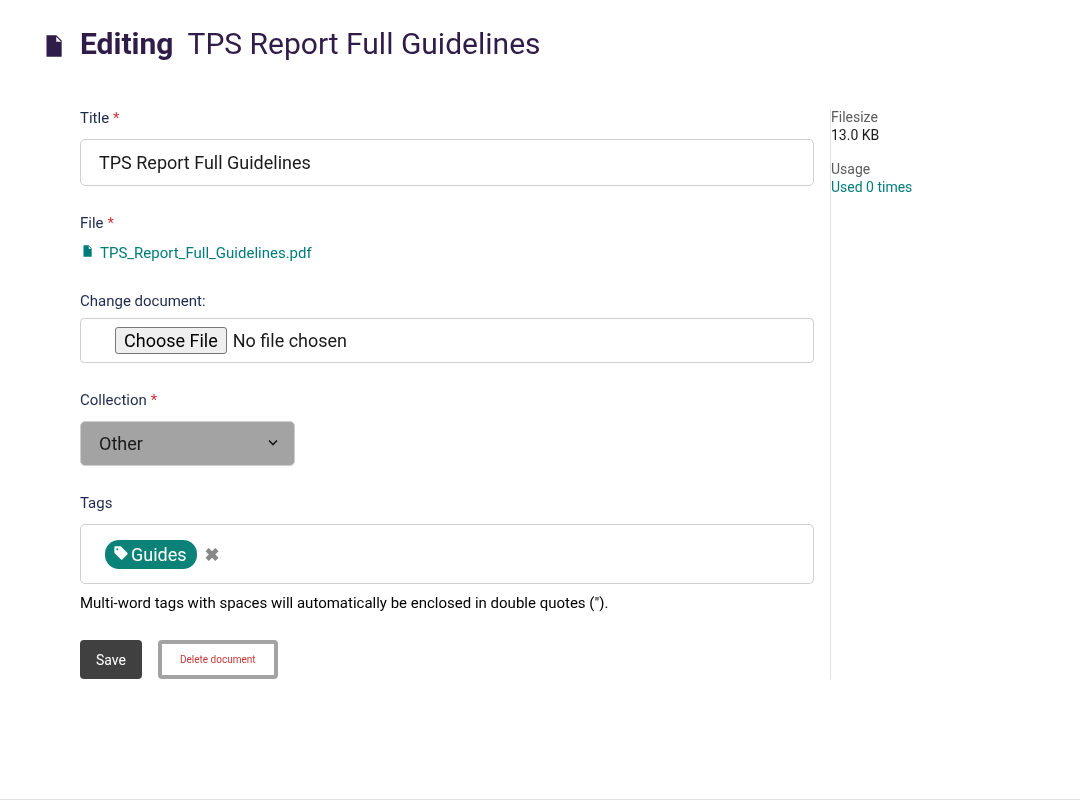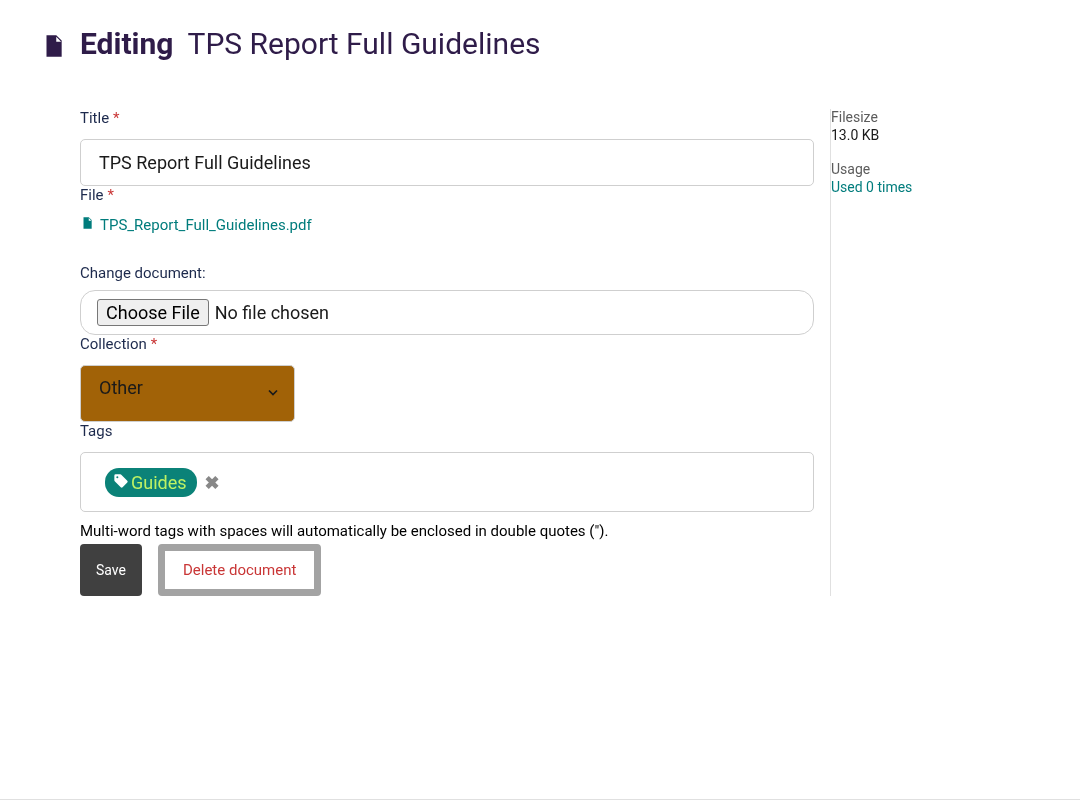--- a/index.html
+++ b/index.html
@@ -41,21 +41,21 @@
     .side-col {
       width: 210px;
       border-left: 1px solid #e0e0e0;
       padding-top: 0;
       font-size: 14px;
     }
     .side-label { color: #5c5c5c; margin-bottom: 2px; }
     .side-value { color: #1a1a1a; margin-bottom: 18px; }
     .side-link { color: #007c7c; margin-bottom: 18px; text-decoration: none; display:block;}
 
-    .field { }
+    .field { margin-bottom: 28px; }
     .field-label {
       color: #1d2a4d;
       font-size: 15px;
       font-weight: 400;
       margin-bottom: 12px;
       display: block;
     }
     .req { color: #c93636; margin-left: 4px; }
     .text-input {
       width: 100%;
@@ -78,22 +78,22 @@
     .sub-label {
       color: #1d2a4d;
       font-size: 15px;
       margin-top: 30px;
       margin-bottom: 8px;
       display:block;
     }
     .file-chooser-wrap {
       width: 100%;
       border: 1px solid #cfcfcf;
-      border-radius: 15px;
-      padding: 8px 16px;
+      border-radius: 4px;
+      padding: 8px 34px;
       display: flex;
       align-items: center;
       gap: 6px;
       font-size: 18px;
     }
     .choose-btn {
       font-family: inherit;
       font-size: 18px;
       padding: 2px 8px;
       background: #efefef;
@@ -102,24 +102,24 @@
       cursor: pointer;
     }
     .no-file { color: #1a1a1a; }
     .select-wrap {
       position: relative;
       width: 215px;
     }
     .select-wrap select {
       width: 100%;
       font-size: 18px;
-      padding: 11px 40px 23px 18px;
+      padding: 11px 40px 11px 18px;
       border: 1px solid #cfcfcf;
       border-radius: 5px;
-      background: #a16207;
+      background: #a3a3a3;
       appearance: none;
       -webkit-appearance: none;
       font-family: inherit;
       color: #1a1a1a;
     }
     .select-caret {
       position: absolute;
       right: 14px;
       top: 50%;
       transform: translateY(-50%);
@@ -132,21 +132,21 @@
       border-radius: 5px;
       padding: 14px 24px;
       display: flex;
       flex-wrap: wrap;
       gap: 6px;
       align-items: center;
       min-height: 60px;
     }
     .tag-pill {
       background: #0b8278;
-      color: #bef264;
+      color: #ffffff;
       font-size: 18px;
       padding: 4px 10px 4px 8px;
       border-radius: 14px;
       display: inline-flex;
       align-items: center;
       gap: 2px;
     }
     .tag-pill svg { width: 16px; height: 16px; fill: #fff; }
     .tag-remove {
       color: #888;
@@ -171,24 +171,24 @@
       border: none;
       border-radius: 4px;
       padding: 10px 16px;
       font-size: 14px;
       font-family: inherit;
       cursor: pointer;
     }
     .btn-danger-outline {
       background: #fff;
       color: #c93636;
-      border: 7px solid #a3a3a3;
+      border: 4px solid #a3a3a3;
       border-radius: 4px;
       padding: 10px 18px;
-      font-size: 15px;
+      font-size: 10px;
       font-family: inherit;
       cursor: pointer;
     }
   </style>
 </head>
 <body>
 
 <div class="page">
   <div class="header">
     <span class="header-icon">

